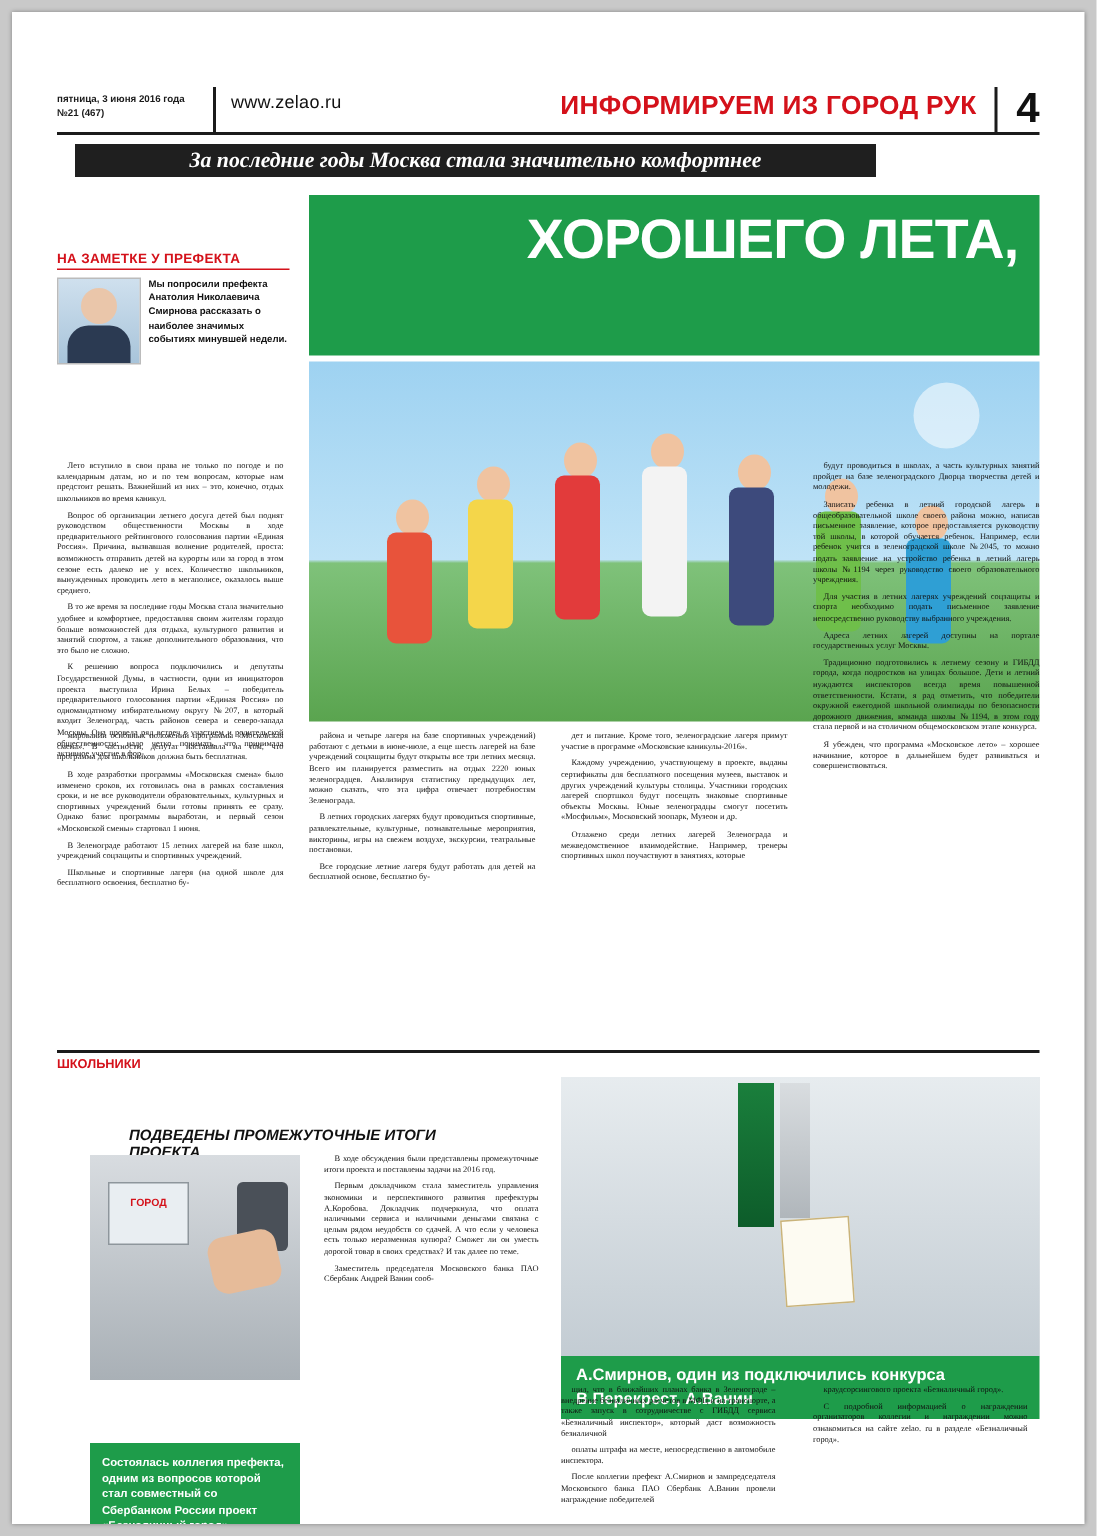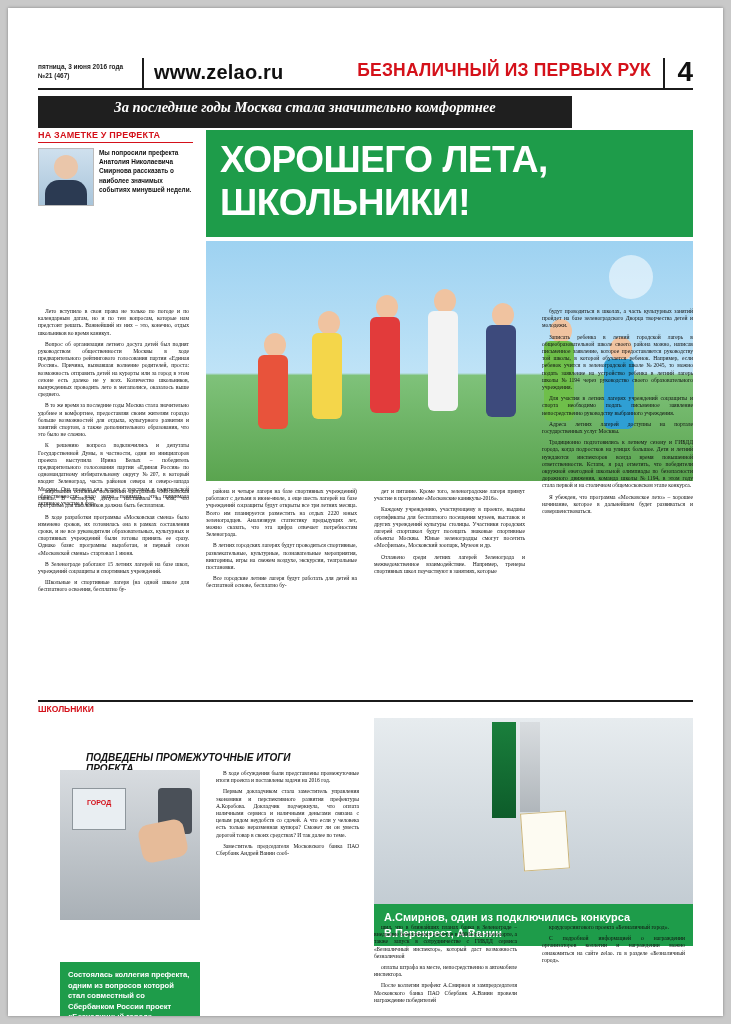--- a/index.html
+++ b/index.html
@@ -19,37 +19,37 @@
 
   
   .masthead{position:relative;height:36px;}
   .issue{
     position:absolute;left:0;top:4px;width:96px;
     font-family:"Liberation Sans",sans-serif;font-size:6.5px;line-height:9px;color:#1b1b1b;font-weight:bold;
   }
   .rule-v{position:absolute;left:104px;top:0;width:2px;height:30px;background:#1b1b1b;}
   .site{
     position:absolute;left:116px;top:3px;
-    font-family:"Liberation Sans",sans-serif;font-weight:bold;font-size:20px;color:#111;
+    font-family:"Liberation Sans",sans-serif;font-weight:normal;font-size:12px;color:#111;
     letter-spacing:.2px;
   }
   .headline-right{
     position:absolute;right:42px;top:2px;
     font-family:"Liberation Sans",sans-serif;font-weight:bold;font-size:17.5px;color:#d4111a;
     letter-spacing:.2px;
   }
   .rule-v2{position:absolute;right:28px;top:0;width:2px;height:30px;background:#1b1b1b;}
   .pagenum{
     position:absolute;right:0;top:-2px;
     font-family:"Liberation Sans",sans-serif;font-weight:bold;font-size:28px;color:#111;
   }
   .mast-line{position:absolute;left:0;top:30px;width:655px;height:2px;background:#1b1b1b;}
 
   
-  .subbanner{position:absolute;left:0;top:38px;width:534px;height:32px;background:#1f1f1f;}
+  .subbanner{position:absolute;left:12px;top:38px;width:534px;height:22px;background:#1f1f1f;}
   .subbanner span{
     display:block;color:#fff;font-style:italic;font-weight:bold;
     font-family:"Liberation Serif",serif;font-size:14.5px;line-height:22px;text-align:center;
   }
   .author-box{position:absolute;left:546px;top:38px;width:109px;}
   .author-name{
     font-family:"Liberation Sans",sans-serif;font-size:8.5px;color:#111;text-align:center;font-weight:normal;
   }
   .author-line{width:109px;height:1px;background:#111;margin-top:2px;}
   .author-body{display:flex;gap:4px;margin-top:3px;}
@@ -64,21 +64,21 @@
     content:"";position:absolute;left:4px;bottom:0;width:26px;height:14px;border-radius:12px 12px 0 0;background:#7a3f3f;
   }
   .author-photo:before{
     content:"";position:absolute;left:7px;top:3px;width:20px;height:12px;border-radius:10px 10px 0 0;background:#6b3a2c;z-index:2;
   }
   .author-meta{font-family:"Liberation Sans",sans-serif;font-size:4.6px;line-height:7px;color:#333;padding-top:10px;}
 
   
   .note{position:absolute;left:0;top:72px;width:155px;}
   .note-title{
-    font-family:"Liberation Sans",sans-serif;font-weight:bold;font-size:9px;color:#d4111a;letter-spacing:.2px;
+    font-family:"Liberation Sans",sans-serif;font-weight:bold;font-size:9px;color:#d4111a;letter-spacing:.2px;margin-top:37px;
   }
   .note-line{width:155px;height:1px;background:#d4111a;margin:2px 0 5px;}
   .note-body{display:flex;gap:5px;}
   .note-photo{
     width:54px;height:56px;border:1px solid #bbb;flex:0 0 auto;
     background:linear-gradient(#cfe0ee,#a8c4da);position:relative;overflow:hidden;
   }
   .note-photo:before{
     content:"";position:absolute;left:15px;top:6px;width:24px;height:24px;border-radius:50%;background:#eac6aa;
   }
@@ -88,21 +88,21 @@
   .note-text{
     font-family:"Liberation Sans",sans-serif;font-size:6.4px;line-height:9.2px;color:#111;font-weight:bold;
   }
 
   
   .hero{
     position:absolute;left:168px;top:72px;width:487px;height:107px;background:#1e9c4a;
   }
   .hero h1{
     margin:0;padding:8px 14px 0;color:#fff;
-    font-family:"Liberation Sans",sans-serif;font-weight:bold;font-size:37px;line-height:43px;letter-spacing:-0.5px;
+    font-family:"Liberation Sans",sans-serif;font-weight:bold;font-size:37px;line-height:43px;letter-spacing:-0.5px;text-align:right;
   }
   .photo{
     position:absolute;left:168px;top:183px;width:487px;height:240px;
     background:linear-gradient(#9ed2f1 0%,#bfe3f7 55%,#7fc27a 56%,#5aa44f 100%);
     overflow:hidden;
   }
   .k-head{position:absolute;width:22px;height:24px;border-radius:50%;background:#f0c3a0;}
   .k-body{position:absolute;width:30px;border-radius:6px;}
   .sun{position:absolute;right:40px;top:14px;width:44px;height:44px;border-radius:50%;background:rgba(255,255,255,.55);}
 
@@ -182,21 +182,21 @@
 <div class="page">
   <div class="inner">
 
     <div class="masthead">
       <div class="issue">
         <div>пятница, 3 июня 2016 года</div>
         <div>№21 (467)</div>
       </div>
       <div class="rule-v"></div>
       <div class="site">www.zelao.ru</div>
-      <div class="headline-right">БЕЗНАЛИЧНЫЙ ИЗ ПЕРВЫХ РУК</div>
+      <div class="headline-right">ИНФОРМИРУЕМ ИЗ ГОРОД РУК</div>
       <div class="rule-v2"></div>
       <div class="pagenum">4</div>
       <div class="mast-line"></div>
     </div>
 
     <div class="subbanner">
       <span>За последние годы Москва стала значительно комфортнее</span>
     </div>
 
 
@@ -205,21 +205,20 @@
       <div class="note-line"></div>
       <div class="note-body">
         <div class="note-photo"></div>
         <div class="note-text">Мы попросили префекта Анатолия Николаевича Смирнова рассказать о наиболее значимых событиях минувшей недели.</div>
       </div>
     </div>
 
     <div class="hero">
       <h1>
         <span>ХОРОШЕГО ЛЕТА,</span><br>
-        <span>ШКОЛЬНИКИ!</span>
       </h1>
     </div>
 
     <div class="photo">
       <div class="sun"></div>
       <div class="k-head" style="left:58px;top:92px;background:#f0c3a0;"></div>
       <div class="k-body" style="left:52px;top:114px;height:74px;background:#e8533b;"></div>
       <div class="k-head" style="left:112px;top:70px;"></div>
       <div class="k-body" style="left:106px;top:92px;height:86px;background:#f4d64a;"></div>
       <div class="k-head" style="left:170px;top:54px;"></div>

